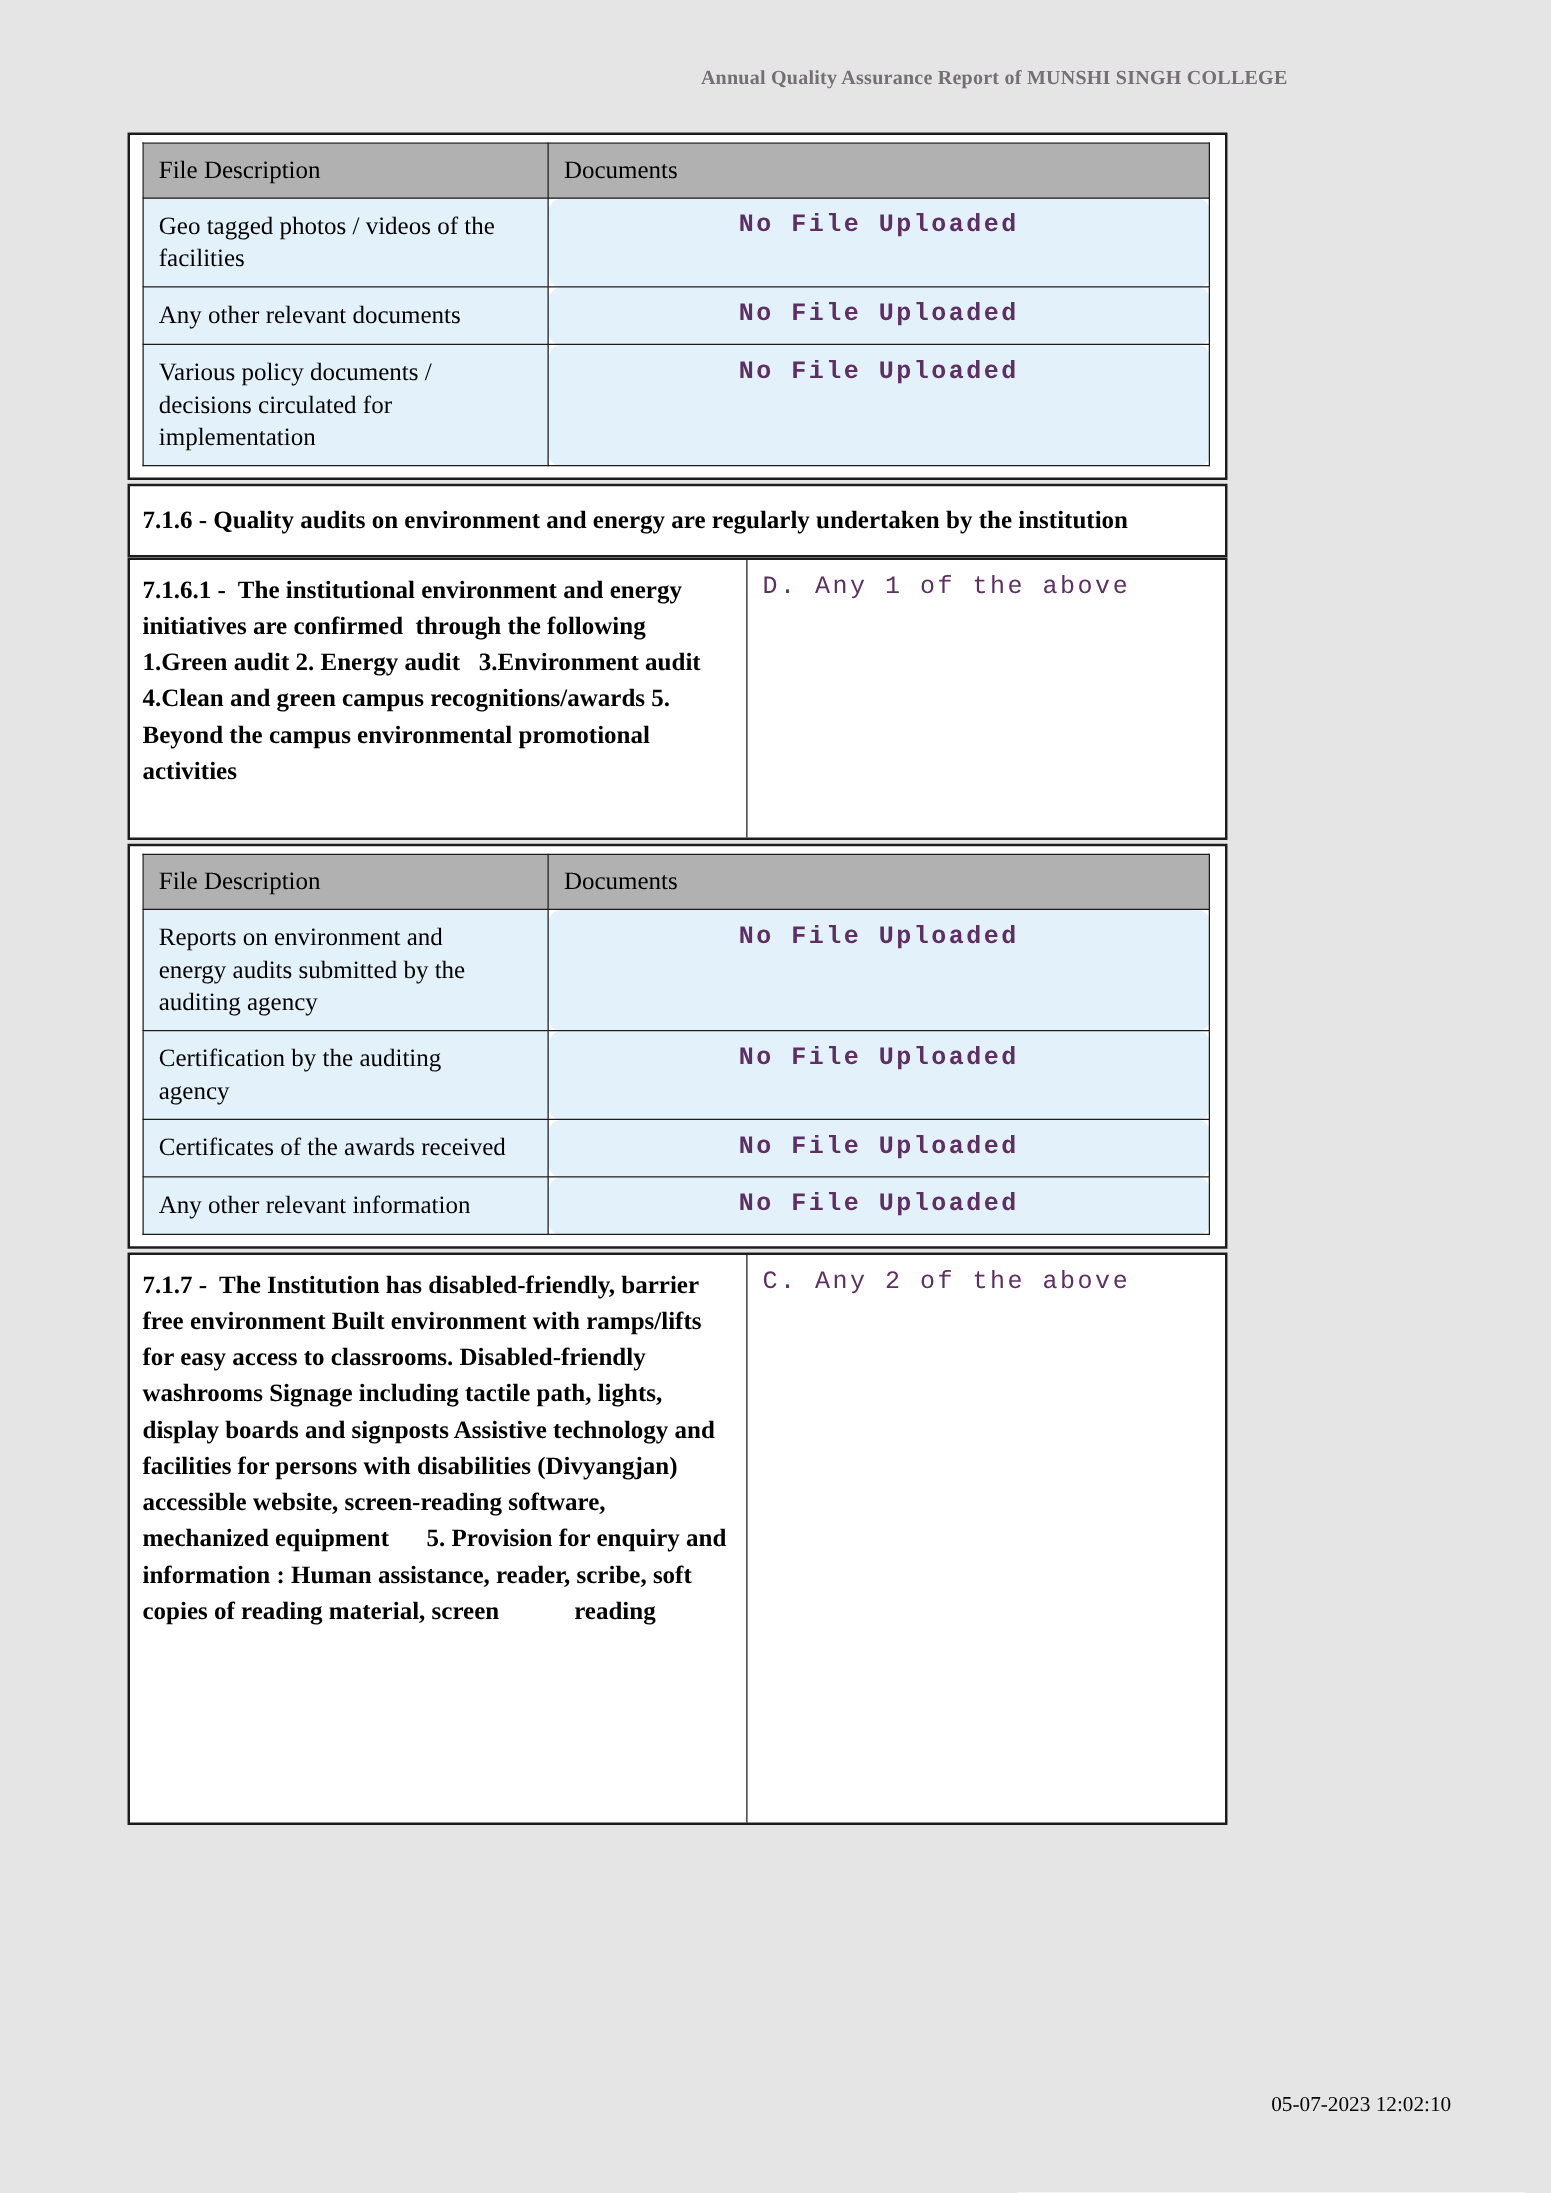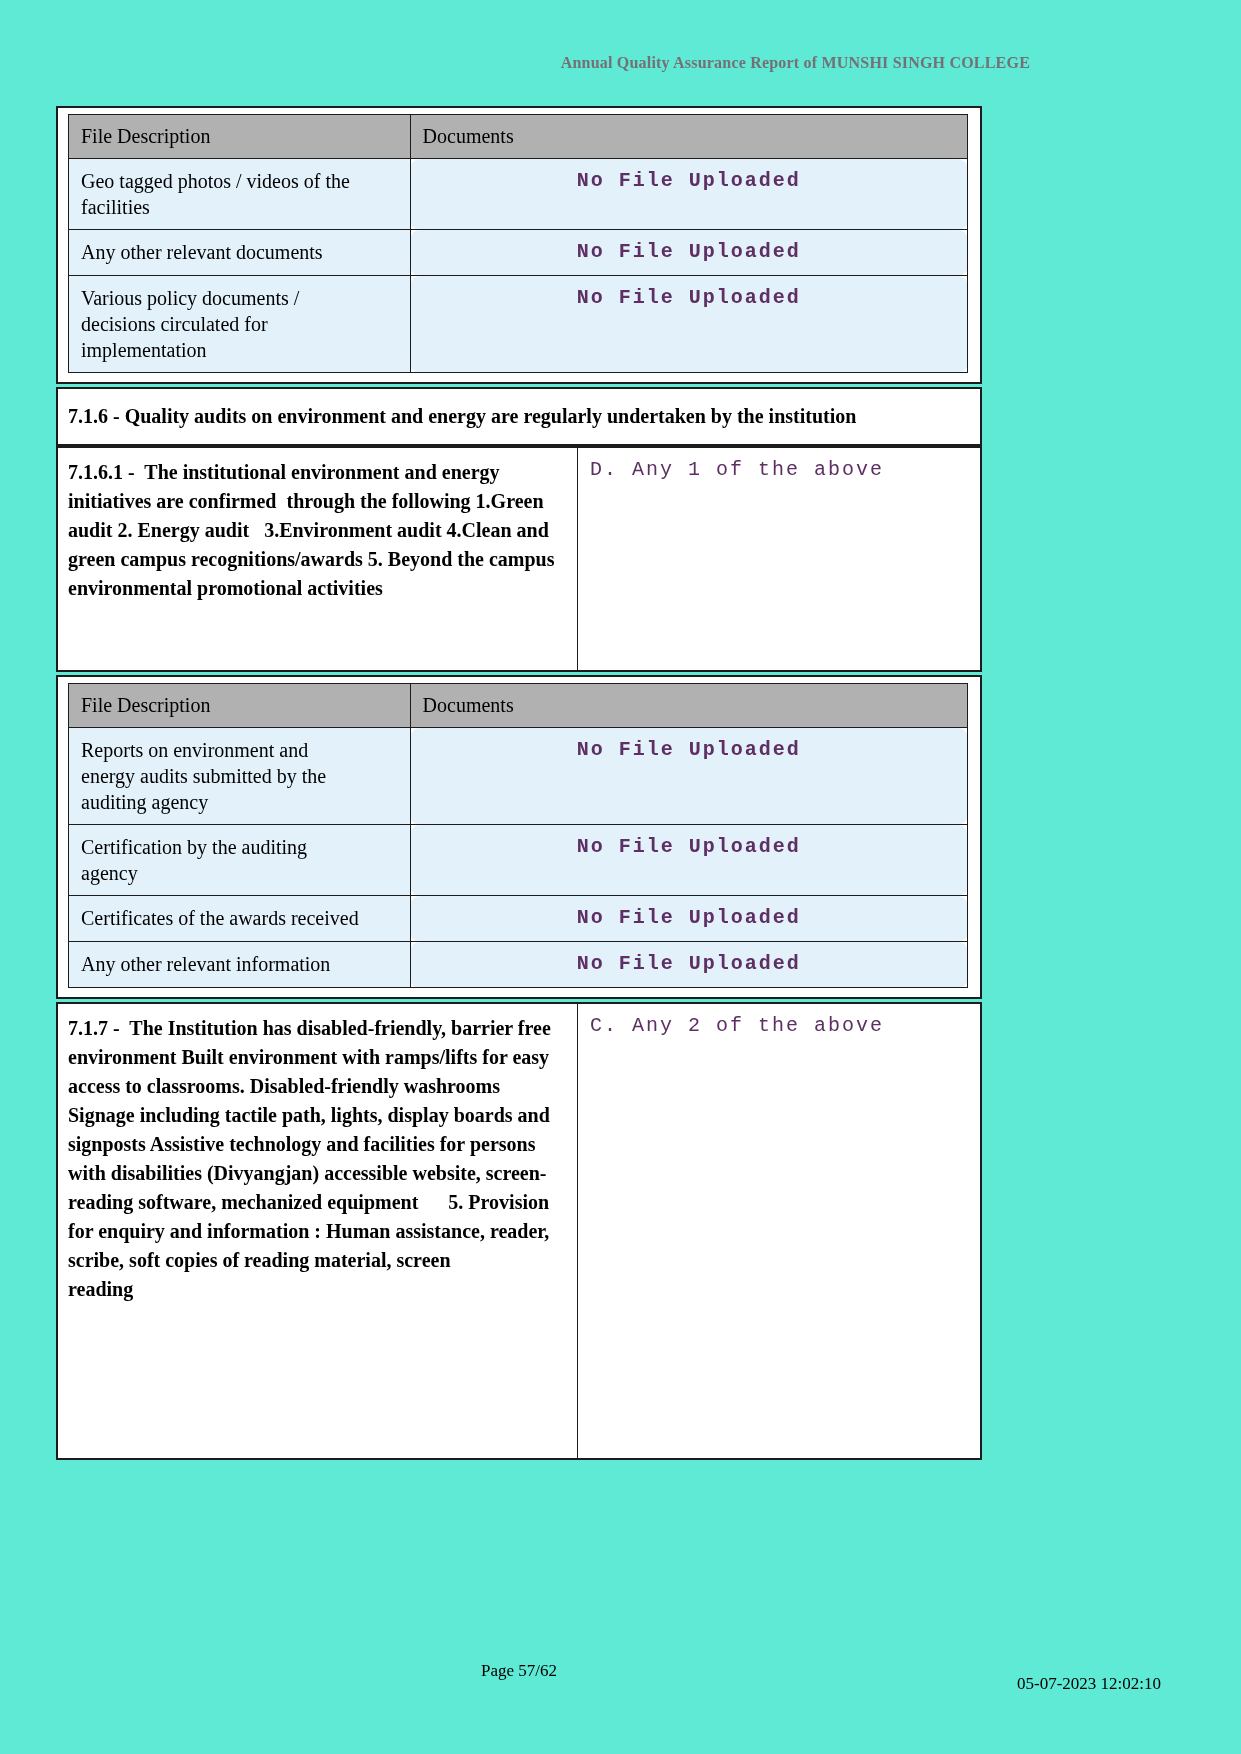--- a/index.html
+++ b/index.html
@@ -1,36 +1,37 @@
 <!DOCTYPE html>
 <html style="--header_gray: #b1b1b1; --row_blue: #e3f1fb; --accent_purple: #5d2f63; --border_dark: #1c1c1c; --header_text: #757075;"><head>
 <meta charset="utf-8">
 <style>
   html,body{margin:0;padding:0;background:#ffffff;}
   body{font-family:"Liberation Serif", serif;}
   .page{
     position:relative;
     width:1241px;height:1754px;
-    background:#5eead4;
+    background:#e5e5e5;
     overflow:hidden;
   }
   .page-header{
     position:absolute;top:54px;left:0;width:1030px;
     text-align:right;
     font-weight:bold;font-size:16px;
     color:var(--header_text,#757075);
     letter-spacing:.2px;
   }
   .doc-col{
     position:absolute;left:56px;top:106px;width:926px;
   }
   .block{
     border:2px solid var(--border_dark,#1c1c1c);
     background:#fff;
     box-sizing:border-box;
+    margin-left:46px;
   }
   .gap{margin-bottom:3px;}
   .table-wrap{padding:6px 12px 9px 10px;}
   table.filetable{
     width:100%;
     border-collapse:collapse;
     table-layout:fixed;
   }
   table.filetable th, table.filetable td{
     border:1.5px solid var(--border_dark,#1c1c1c);
@@ -193,16 +194,15 @@
       </table>
     </div>
 
     <div class="block qa-row qa-717">
       <div class="qa-left">7.1.7 -  The Institution has disabled-friendly, barrier free environment Built environment with ramps/lifts for easy access to classrooms. Disabled-friendly washrooms Signage including tactile path, lights, display boards and signposts Assistive technology and facilities for persons with disabilities (Divyangjan) accessible website, screen-reading software, mechanized equipment      5. Provision for enquiry and information : Human assistance, reader, scribe, soft copies of reading material, screen            reading</div>
       <div class="qa-right">C. Any 2 of the above</div>
     </div>
 
   </div>
 
-  <div class="footer-page">Page 57/62</div>
   <div class="footer-date">05-07-2023 12:02:10</div>
 
 </div>
 
 </body></html>

